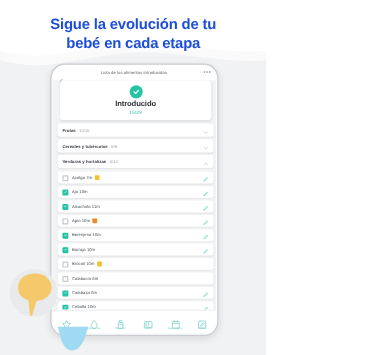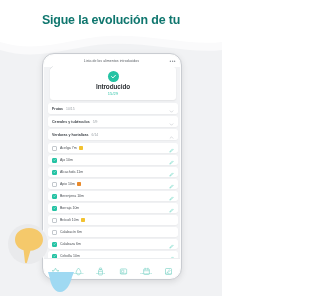--- a/index.html
+++ b/index.html
@@ -8,21 +8,21 @@
     background:#ffffff;
     font-family:"Liberation Sans", sans-serif;
     position:relative;
   }
   .stage{position:absolute;inset:0;overflow:hidden;}
   .bg-body{position:absolute;left:0;top:0;width:222px;height:296px;}
 
   
   .headline{
     position:absolute;left:0;top:13px;width:222px;
-    text-align:center;color:#0f766e;
+    text-align:center;color:#1d4ed8;
     font-size:12.4px;font-weight:bold;line-height:15.5px;
     letter-spacing:-0.15px;
   }
   .headline div{white-space:nowrap;}
 
   
   .phone{
     position:absolute;left:42px;top:53px;width:138px;height:225px;
     background:#fdfdfd;
     border:1.4px solid #c9ccd1;
@@ -115,20 +115,21 @@
   <div class="bg-body">
     <svg width="222" height="296" viewBox="0 0 222 296">
       <rect x="0" y="0" width="222" height="296" fill="#ffffff"></rect>
       <path d="M0,44 C40,56 70,40 108,38 C150,36 190,48 222,44 L222,296 L0,296 Z" fill="#f1f2f4"></path>
       <path d="M0,42 C40,54 70,38 108,36 C150,34 190,46 222,42 L222,50 C190,54 150,42 108,44 C70,46 40,62 0,50 Z" fill="#fafafb"></path>
     </svg>
   </div>
 
   <div class="headline">
     <div>Sigue la evolución de tu</div>
+    <div>bebé en cada etapa</div>
   </div>
 
   <div class="phone">
     <div class="screen">
 
       <div class="appbar">
         <span class="appbar-back">
           <svg width="6" height="6" viewBox="0 0 6 6">
               <path d="M4,1 L2,3 L4,5" fill="none" stroke="#9aa0a6" stroke-width="0.7" stroke-linecap="round" stroke-linejoin="round"></path>
             </svg>

